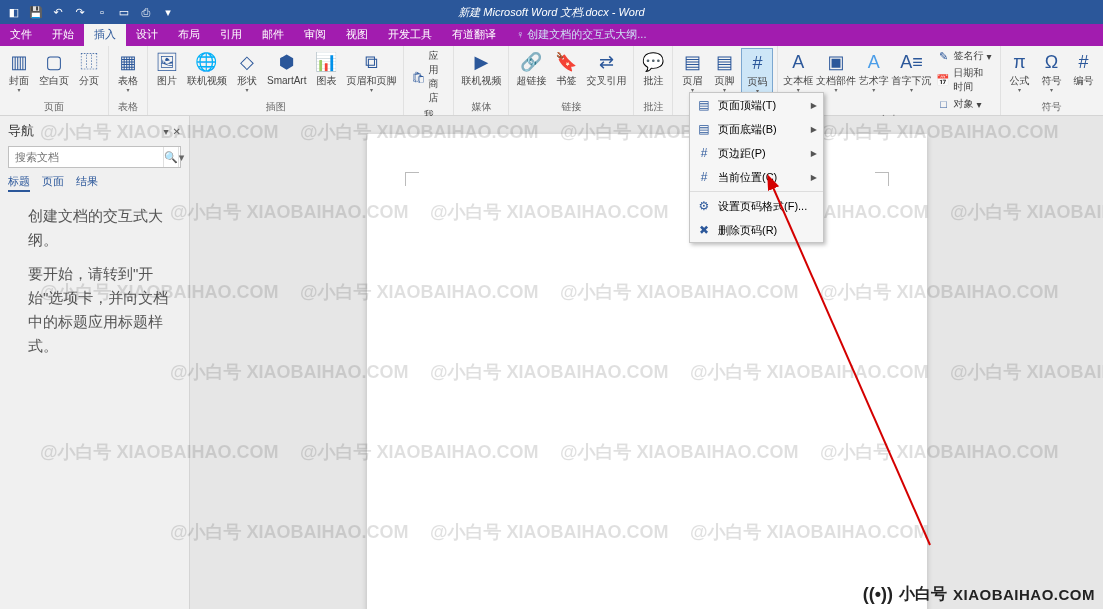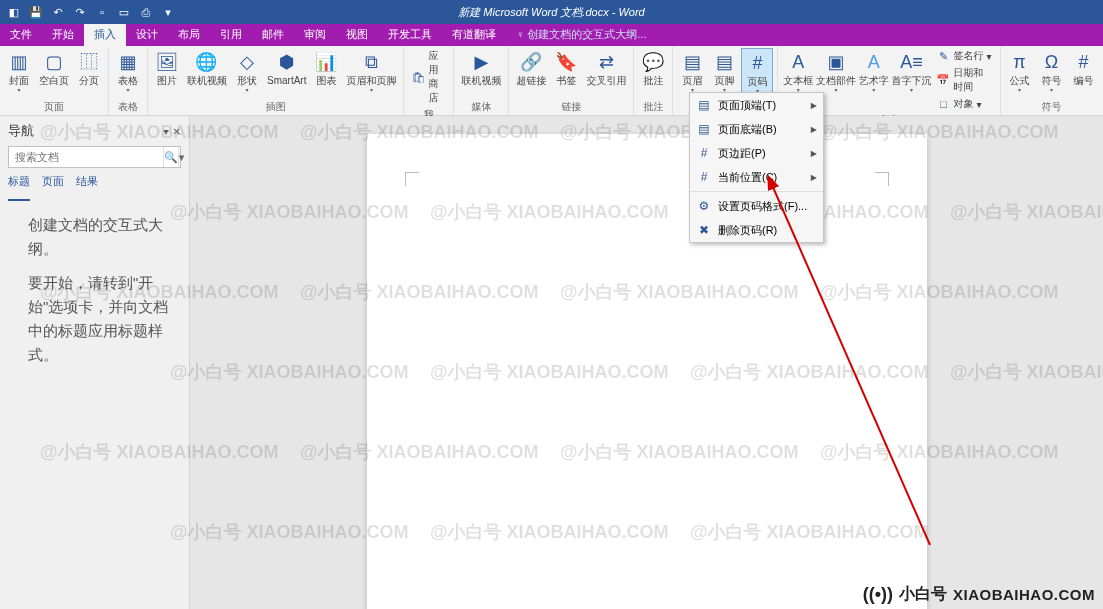--- a/index.html
+++ b/index.html
@@ -33,21 +33,21 @@
 
 
 .main { display: flex; height: calc(100% - 116px); }
 .navpane { width: 190px; background: #f0f0f0; border-right: 1px solid #d4d4d4; padding: 6px 8px; font-size: 11px; color: #333; }
 .navpane .nav-title { display: flex; justify-content: space-between; align-items: center; font-size: 13px; margin-bottom: 6px; }
 .navpane .nav-close { display: flex; gap: 4px; color: #666; font-size: 10px; }
 .searchbox { display: flex; border: 1px solid #c0c0c0; background: #fff; height: 22px; margin-bottom: 6px; }
 .searchbox input { flex: 1; border: none; outline: none; padding: 0 6px; font-size: 11px; }
 .searchbox .sbtn2 { width: 24px; display: flex; align-items: center; justify-content: center; border-left: 1px solid #e0e0e0; color: #666; font-size: 11px; }
 .navtabs { display: flex; gap: 12px; font-size: 11px; margin-bottom: 12px; }
-.navtabs .ntab { color: #2b579a; cursor: pointer; padding-bottom: 10px; }
+.navtabs .ntab { color: #2b579a; cursor: pointer; padding-bottom: 1px; }
 .navtabs .ntab.active { border-bottom: 2px solid #2b579a; }
 .navbody { font-size: 15px; color: #555; line-height: 1.6; margin-left: 20px; }
 .navbody p { margin-bottom: 10px; }
 
 
 .docarea { flex: 1; background: #e6e6e6; position: relative; overflow: hidden; }
 .ruler-space { height: 18px; }
 .page { position: absolute; top: 18px; left: 50%; transform: translateX(-50%); width: 560px; height: 780px; background: #fff; box-shadow: 0 2px 6px rgba(0,0,0,0.2); }
 .page .corner { position: absolute; width: 14px; height: 14px; border: 1px solid #bbb; }
 .page .corner.tl { top: 38px; left: 38px; border-right:none; border-bottom:none; }

